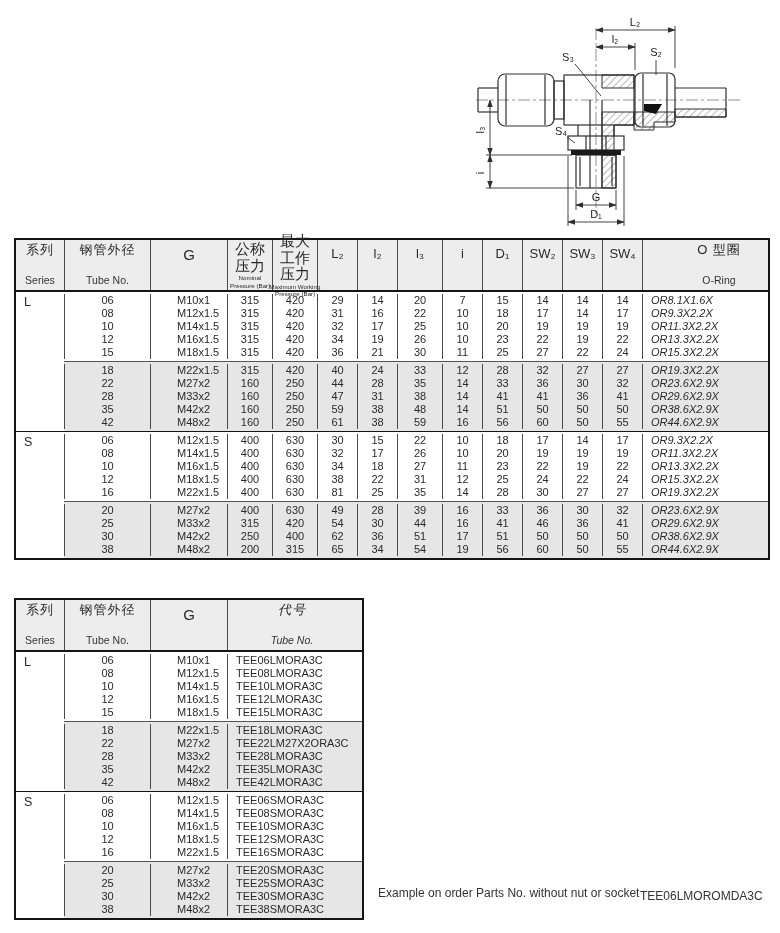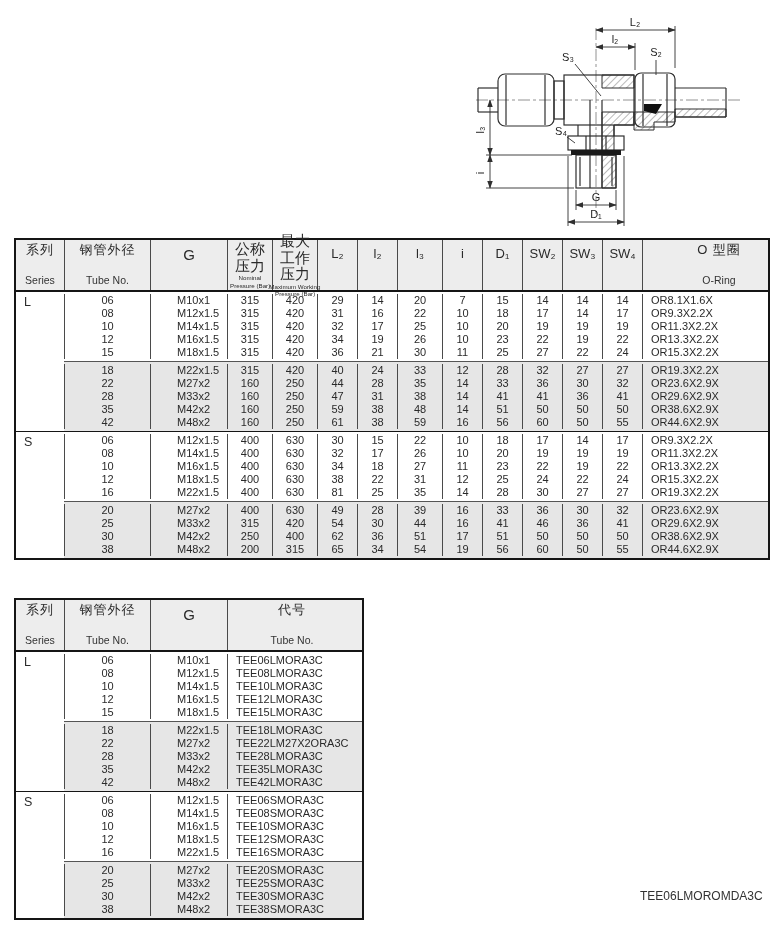--- a/index.html
+++ b/index.html
@@ -25,38 +25,38 @@
   .zh-s{font-size:15px;}
   .en-s{font-size:6.5px;transform:scale(.95);white-space:nowrap;}
   .gbig{font-size:15px;align-self:center;}
   .dimh{font-size:13px;justify-content:flex-start;padding-top:7px;}
   
   .t1 .hw0{width:48px;} .t1 .hw1{width:86px;} .t1 .hw2{width:77px;}
   .t1 .hw3{width:45px;} .t1 .hw4{width:45px;}
   .t1 .hw5{width:40px;} .t1 .hw6{width:40px;} .t1 .hw7{width:45px;} .t1 .hw8{width:40px;}
   .t1 .hw9{width:40px;} .t1 .hw10{width:40px;} .t1 .hw11{width:40px;} .t1 .hw12{width:40px;}
   .t1 .hw13{width:126px;padding-left:27px;}
-  .t2 .hw0{width:48px;} .t2 .hw1{width:86px;} .t2 .hw2{width:77px;} .t2 .hw3{width:129px;}
+  .t2 .hw0{width:48px;} .t2 .hw1{width:86px;} .t2 .hw2{width:77px;} .t2 .hw3{width:129px;font-style:italic;}
   
   .series-group{display:flex;}
   .series-group + .series-group{border-top:1.5px solid #151515;}
   .series-label{width:48px;box-sizing:border-box;padding:3px 0 0 8px;font-size:12.5px;}
   .group-rows{flex:1;}
   .block{padding:2px 0;}
   .block + .block{border-top:1px solid #555;}
   .block.shaded{background:#e6e6e6;}
   .row{display:flex;}
   .cell{box-sizing:border-box;border-left:1px solid #4a4a4a;height:13px;line-height:13px;
         font-size:11px;text-align:center;overflow:hidden;white-space:nowrap;}
   
   .t1 .c0{width:86px;} .t1 .c1{width:77px;text-align:left;padding-left:26px;}
   .t1 .c2{width:45px;} .t1 .c3{width:45px;}
   .t1 .c4{width:40px;} .t1 .c5{width:40px;} .t1 .c6{width:45px;} .t1 .c7{width:40px;}
   .t1 .c8{width:40px;} .t1 .c9{width:40px;} .t1 .c10{width:40px;} .t1 .c11{width:40px;}
-  .t1 .c12{width:103px;text-align:left;padding-left:8px;}
+  .t1 .c12{width:103px;text-align:left;padding-left:8px;font-style:italic;}
   
   .t2 .c0{width:86px;} .t2 .c1{width:77px;text-align:left;padding-left:26px;}
   .t2 .c2{width:135px;text-align:left;padding-left:8px;}
 
   
   .footnote{position:absolute;left:378px;top:886px;width:270px;font-size:12px;line-height:15px;color:#333;}
   .footnote .fzh{font-size:12.5px;}
   .foot-part{position:absolute;left:640px;top:889px;font-size:12px;color:#333;}
 </style>
 </head>
@@ -647,14 +647,15 @@
               <div class="cell c1">M48x2</div>
               <div class="cell c2">TEE38SMORA3C</div>
             </div>
           </div>
         </div>
       </div>
     </div>
 </div>
 
 <div class="footnote">
+  <div class="fen">Example on order Parts No. without nut or socket</div>
 </div>
 <div class="foot-part">TEE06LMOROMDA3C</div>
 
 </body></html>

